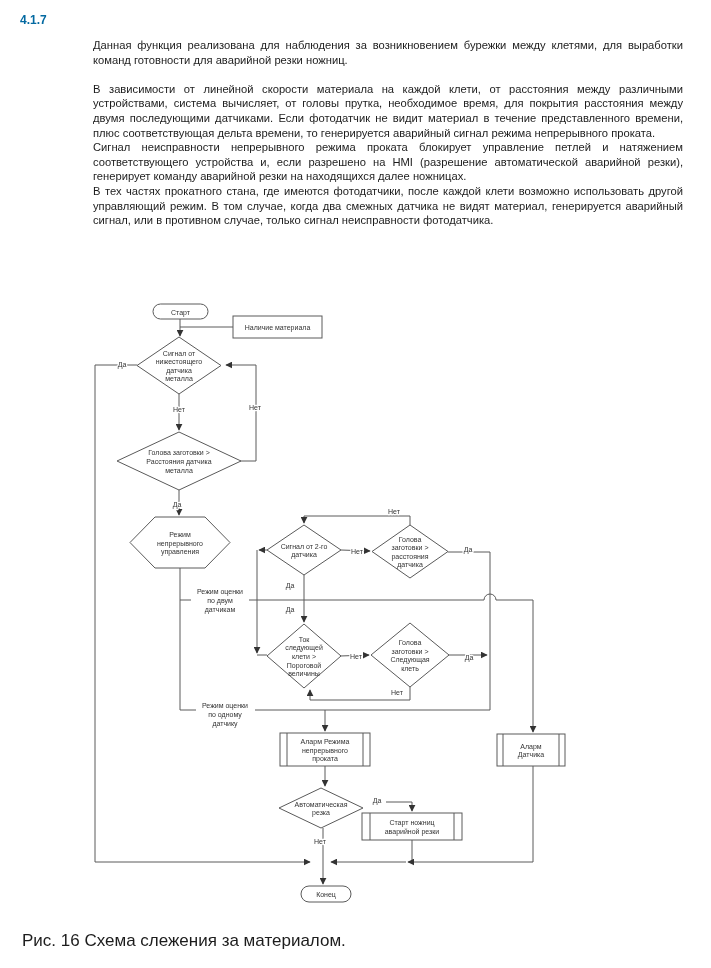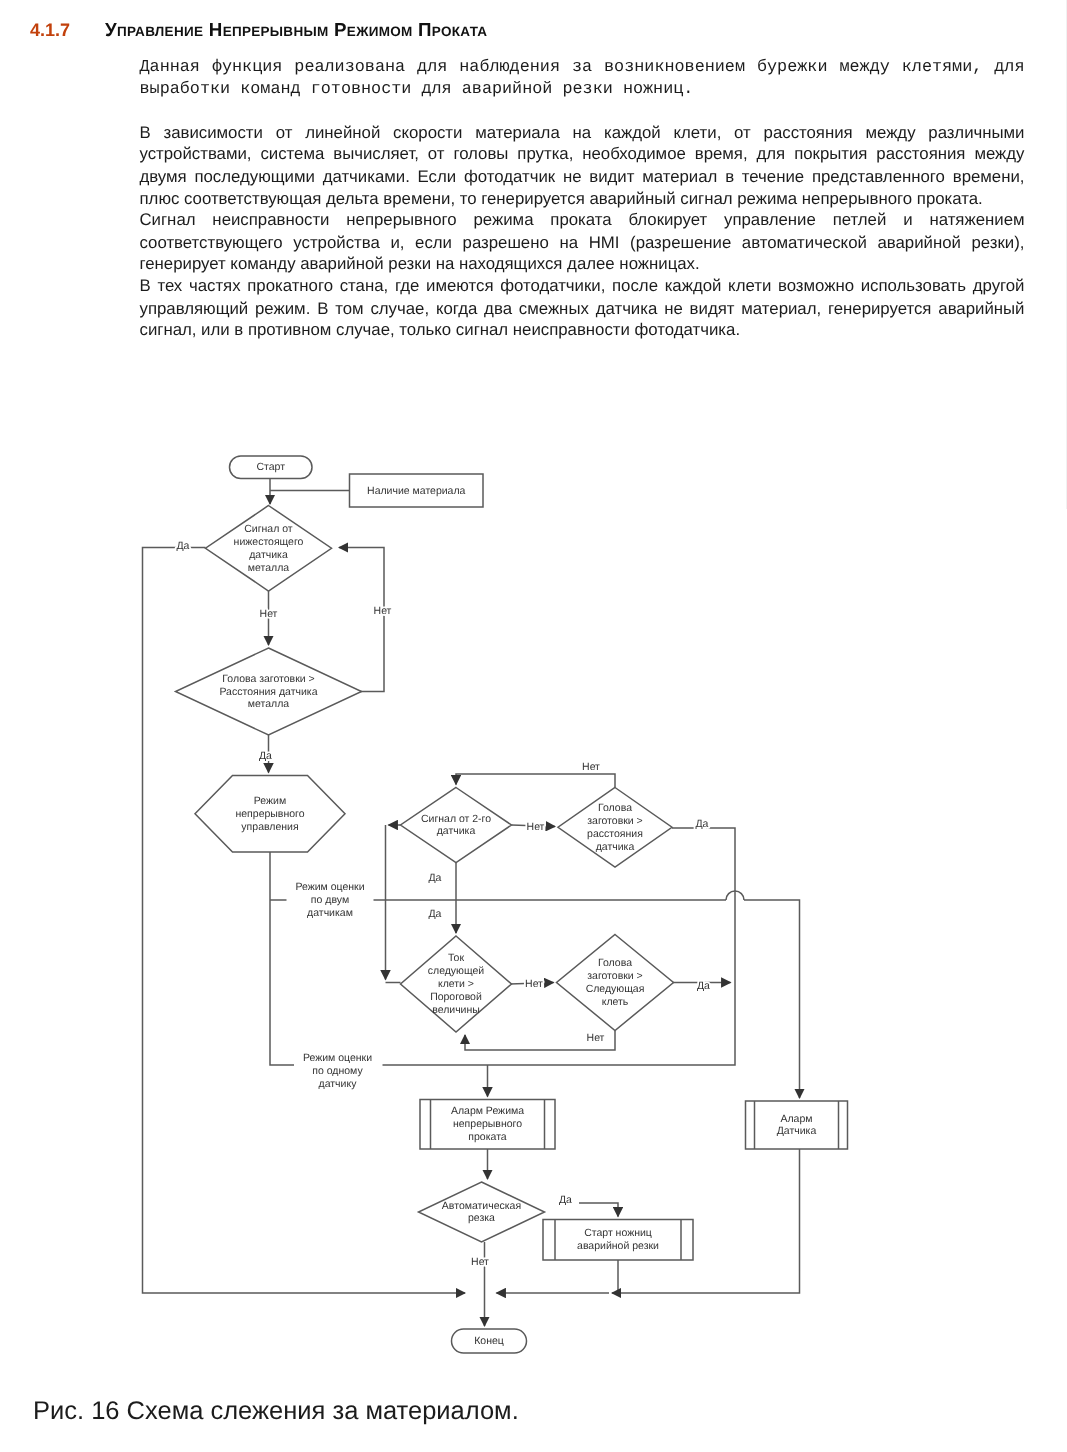--- a/index.html
+++ b/index.html
@@ -1,40 +1,39 @@
 <!DOCTYPE html>
 <html><head>
 <meta charset="utf-8">
 <style>
   html,body{margin:0;padding:0;background:#e8e8e8;}
   .page{position:relative;width:711px;height:968px;background:#ffffff;overflow:hidden;
         font-family:"Liberation Sans",sans-serif;color:#1b1b1b;}
-  .h-num{position:absolute;left:20px;top:13px;font-size:12px;font-weight:700;color:#c2410c;}
+  .h-num{position:absolute;left:20px;top:13px;font-size:12px;font-weight:700;color:#0369a1;}
   .h-title{position:absolute;left:70px;top:13px;font-size:12.5px;font-weight:700;
            font-variant:small-caps;letter-spacing:.2px;color:#111;}
   .body{position:absolute;left:93px;top:38px;width:590px;
         font-size:11.2px;line-height:14.6px;text-align:justify;color:#1c1c1c;}
   .body p{margin:0;}
-  .body p.gap{margin-bottom:14.6px;font-family:Liberation Mono, monospace;}
+  .body p.gap{margin-bottom:14.6px;}
   .caption{position:absolute;left:22px;top:931px;font-size:17px;color:#1c1c1c;}
   svg.flowchart{position:absolute;left:80px;top:295px;}
   .shape{fill:#ffffff;stroke:#5a5a5a;stroke-width:1;}
   .edge{fill:none;stroke:#5a5a5a;stroke-width:1;}
   .ntext{font-family:"Liberation Sans",sans-serif;font-size:7px;fill:#333;
          text-anchor:middle;dominant-baseline:central;}
   .etext{font-family:"Liberation Sans",sans-serif;font-size:7px;fill:#333;
          text-anchor:middle;dominant-baseline:central;
          paint-order:stroke;stroke:#ffffff;stroke-width:2.5px;stroke-linejoin:round;}
 </style>
 </head>
 <body>
 
 <div class="page">
   <span class="h-num">4.1.7</span>
-  <span class="h-title">Управление Непрерывным Режимом Проката</span>
 
   <div class="body">
     <p class="gap">Данная функция реализована для наблюдения за возникновением бурежки между клетями, для выработки команд готовности для аварийной резки ножниц.</p>
     <p>В зависимости от линейной скорости материала на каждой клети, от расстояния между различными устройствами, система вычисляет, от головы прутка, необходимое время, для покрытия расстояния между двумя последующими датчиками. Если фотодатчик не видит материал в течение представленного времени, плюс соответствующая дельта времени, то генерируется аварийный сигнал режима непрерывного проката.</p>
     <p>Сигнал неисправности непрерывного режима проката блокирует управление петлей и натяжением соответствующего устройства и, если разрешено на HMI (разрешение автоматической аварийной резки), генерирует команду аварийной резки на находящихся далее ножницах.</p>
     <p>В тех частях прокатного стана, где имеются фотодатчики, после каждой клети возможно использовать другой управляющий режим. В том случае, когда два смежных датчика не видят материал, генерируется аварийный сигнал, или в противном случае, только сигнал неисправности фотодатчика.</p>
   </div>
 
   <svg id="fc" class="flowchart" width="500" height="620" viewBox="80 295 500 620">
     <defs>

